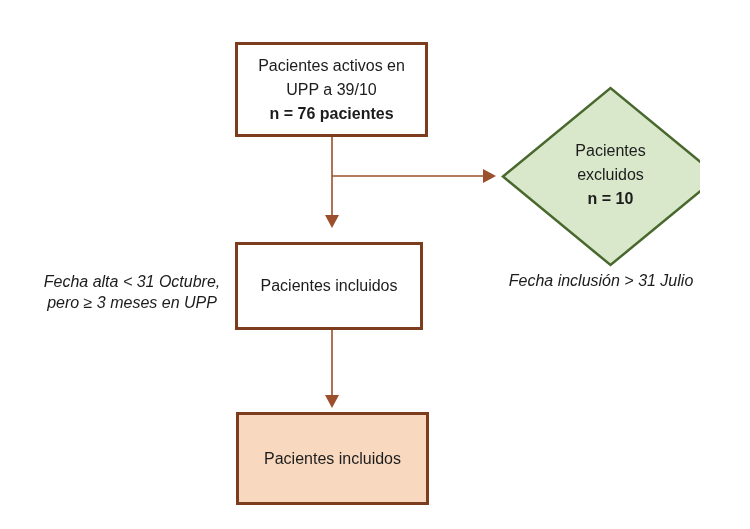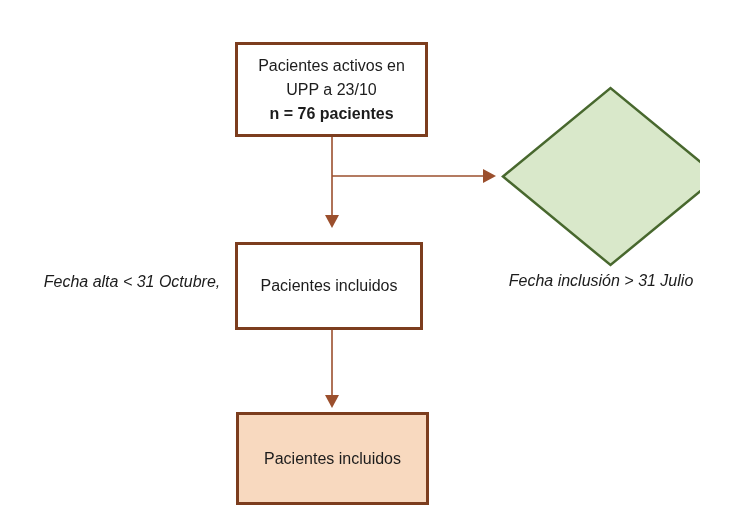--- a/index.html
+++ b/index.html
@@ -100,34 +100,40 @@
     </g>
 
     <g>
       <line class="arrow-line" x1="332" y1="330" x2="332" y2="395"></line>
       <polygon class="arrow-head" points="325,395 339,395 332,408"></polygon>
     </g>
   </svg>
 
   <div class="node node-source">
     <div>Pacientes activos en</div>
-    <div>UPP a 23/10</div>
+    <div>UPP a 39/10</div>
     <div class="count">n = 76 pacientes</div>
   </div>
 
   <div class="node node-included">
     <div>Pacientes incluidos</div>
   </div>
 
   <div class="node node-study">
     <div>Pacientes incluidos</div>
   </div>
 
+  <div class="diamond-label">
+    <div>Pacientes</div>
+    <div>excluidos</div>
+    <div class="count">n = 10</div>
+  </div>
 
   <div class="annotation annotation-left">
     <div>Fecha alta &lt; 31 Octubre,</div>
+    <div>pero ≥ 3 meses en UPP</div>
   </div>
 
   <div class="annotation annotation-right">
     <div>Fecha inclusión &gt; 31 Julio</div>
   </div>
 
 </div>
 
 </body></html>

